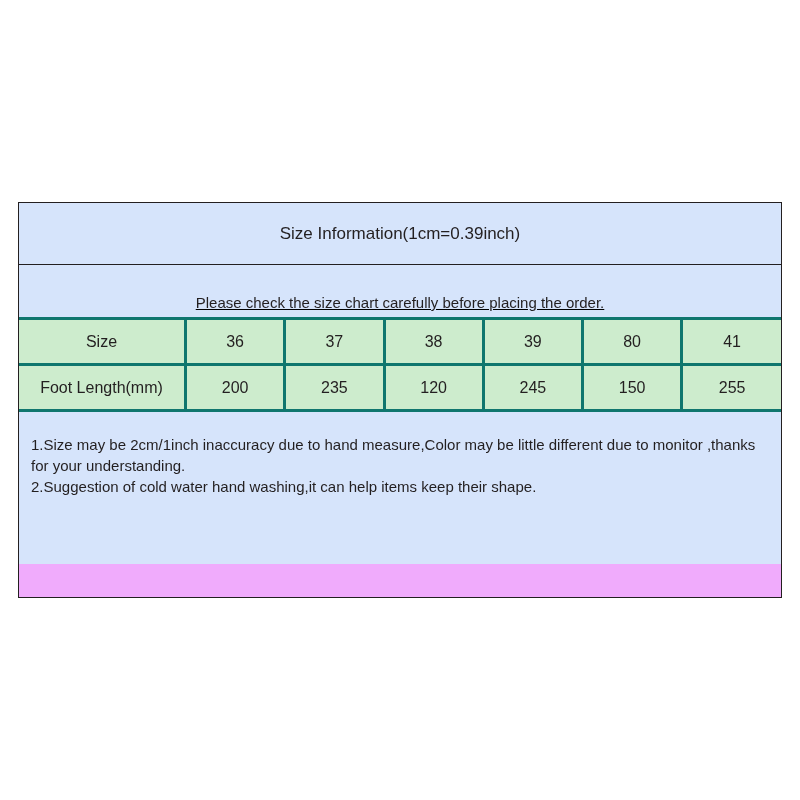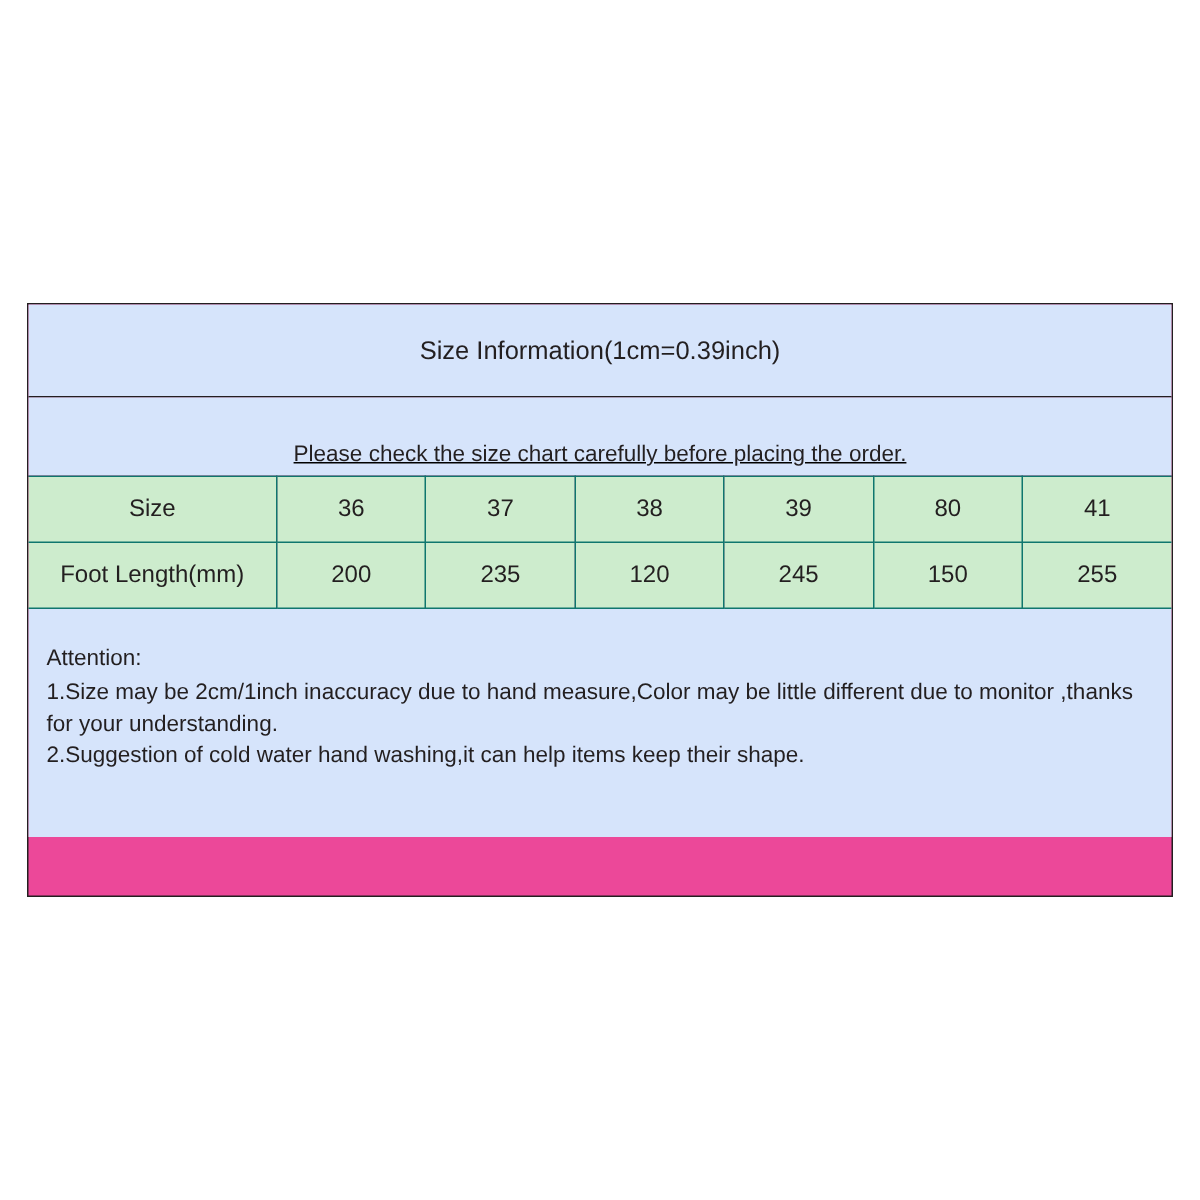--- a/index.html
+++ b/index.html
@@ -11,21 +11,21 @@
     font-family: "Liberation Sans", sans-serif;
   }
   #chart-wrap {
     position: absolute;
     left: 18px;
     top: 202px;
     width: 764px;
     height: 396px;
     border: 1px solid #231f20;
     box-sizing: border-box;
-    background: #ec4899;
+    background: #f0abfc;
   }
   .title-row {
     height: 62px;
     background: #d6e4fb;
     border-bottom: 1px solid #231f20;
     display: flex;
     align-items: center;
     justify-content: center;
     box-sizing: border-box;
   }
@@ -46,21 +46,21 @@
   .subtitle-row .subtitle-text {
     font-size: 15px;
     color: #231f20;
   }
   table.size-table {
     width: 100%;
     border-collapse: collapse;
     table-layout: fixed;
   }
   table.size-table td {
-    border: 1px solid #0f766e;
+    border: 3px solid #0f766e;
     background: #cdeccd;
     text-align: center;
     font-size: 16px;
     color: #231f20;
     height: 43px;
     padding: 0;
   }
   table.size-table td.label-cell {
     width: 165px;
   }
@@ -114,18 +114,17 @@
       <td>235</td>
       <td>120</td>
       <td>245</td>
       <td>150</td>
       <td>255</td>
     </tr>
   </tbody>
     </table>
 
   <div class="attention-block">
-    <div class="attn-head">Attention:</div>
     <div>1.Size may be 2cm/1inch inaccuracy due to hand measure,Color may be little different due to monitor ,thanks for your understanding.</div>
     <div>2.Suggestion of cold water hand washing,it can help items keep their shape.</div>
   </div>
 
 </div>
 
 </body></html>

